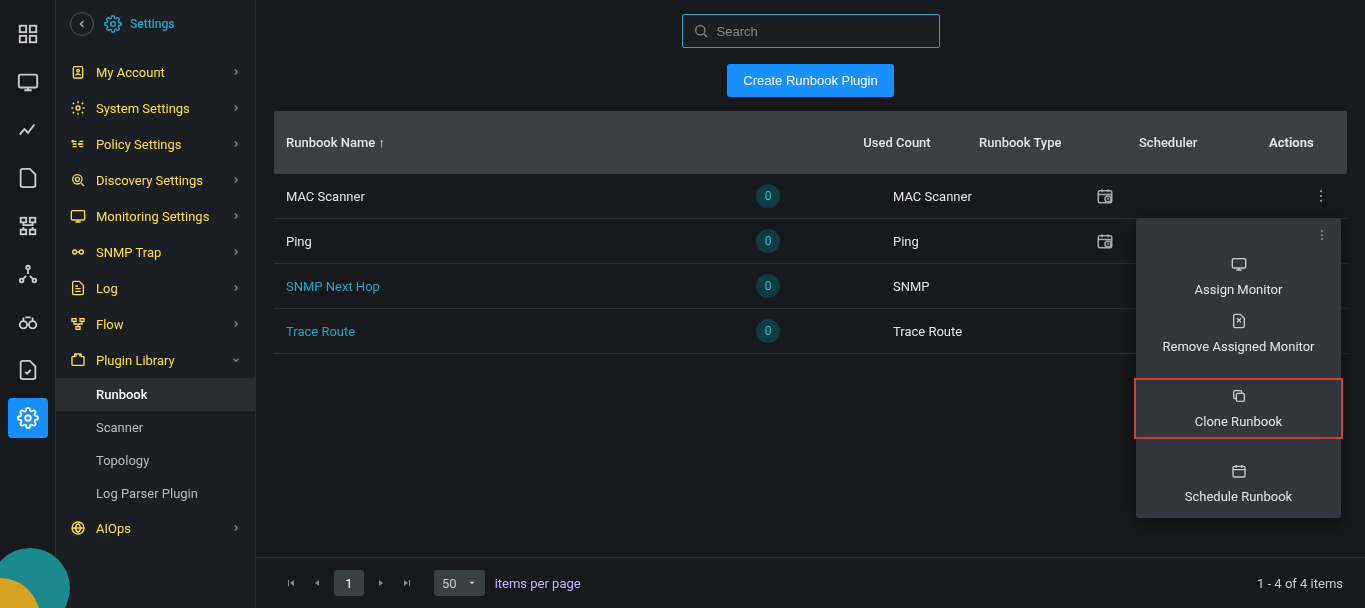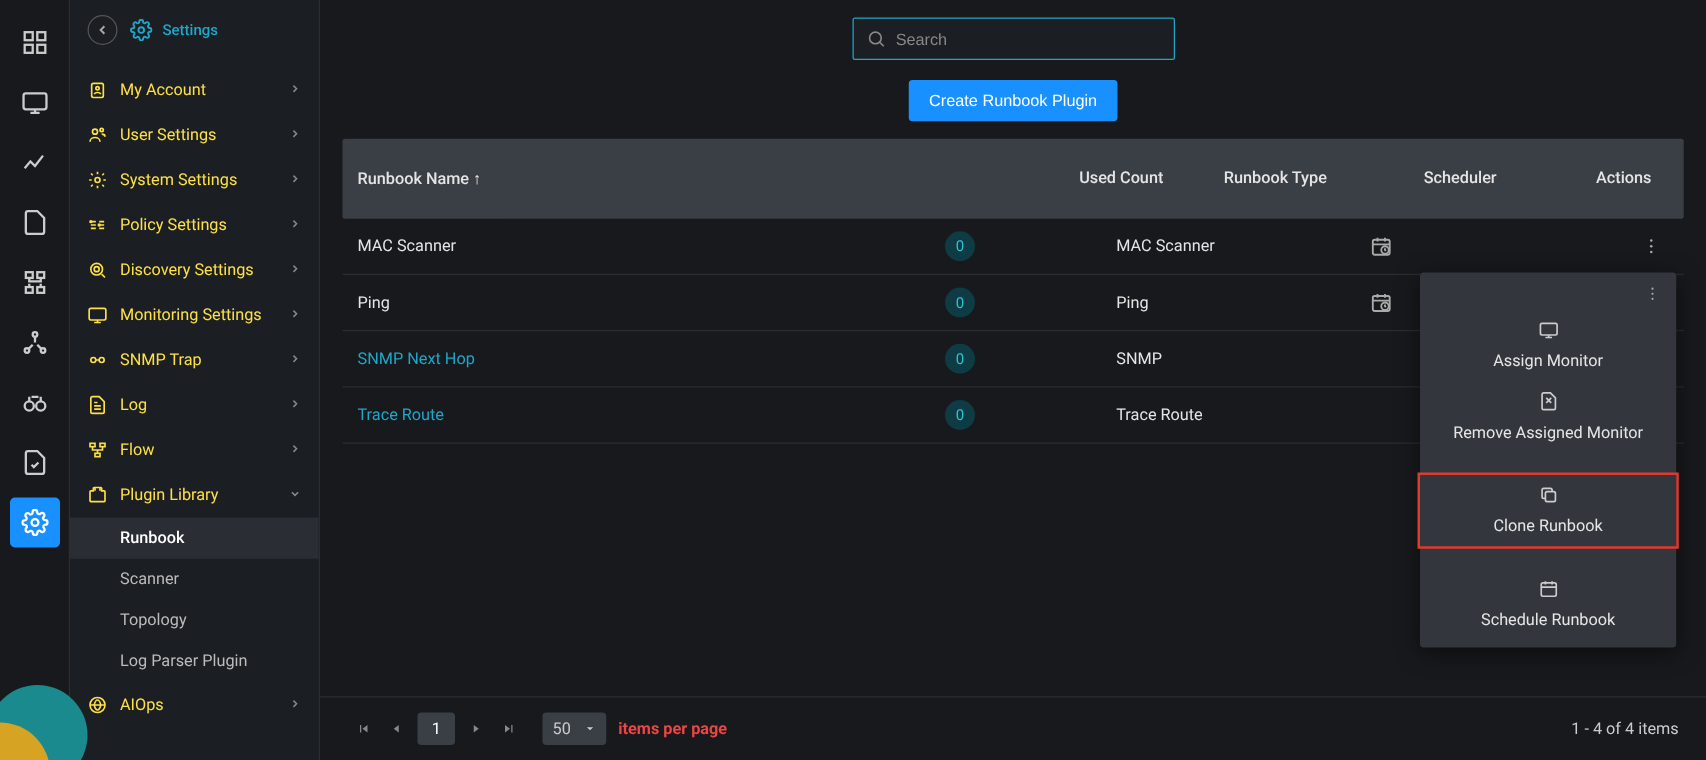--- a/index.html
+++ b/index.html
@@ -167,21 +167,21 @@
   font-size: 13px;
   font-weight: 500;
 }
 .grid-header > div {
   padding: 24px 12px;
 }
 .col-name { flex: 1; }
 .col-count { width: 140px; text-align: center; }
 .col-type { width: 160px; }
 .col-sched { width: 130px; }
-.col-actions { width: 90px; text-align: center; padding-right: 18px !important; }
+.col-actions { width: 90px; text-align: left; padding-right: 18px !important; font-weight: bold; }
 
 .grid-body { }
 .grid-row {
   display: flex;
   align-items: center;
   border-bottom: 1px solid #2a2d33;
   font-size: 13px;
   gap: 43px;
 }
 .grid-row > div { padding: 10px 12px; }
@@ -245,21 +245,21 @@
   align-items: center;
   background: #3a3e45;
   height: 26px;
   border-radius: 3px;
   margin-left: 14px;
   padding: 0 8px;
   cursor: pointer;
   gap: 10px;
 }
 .page-size svg { width: 10px; height: 10px; }
-.ipp { margin-left: 10px; color: #ef4444; font-weight: bold; }
+.ipp { margin-left: 10px; color: #c4b5fd; }
 .pager-status { margin-left: auto; color: #ccc; }
 
 
 .context-menu {
   position: absolute;
   top: 218px;
   right: 24px;
   width: 205px;
   background: #33373d;
   border-radius: 3px;
@@ -405,32 +405,20 @@
     </div>
 
     <div class="sidebar-nav" id="sidebar-nav">
         <div class="nav-item">
           <svg class="nav-icon" viewBox="0 0 24 24" fill="none" stroke="currentColor" stroke-width="2">
             <rect x="5" y="4" width="14" height="17" rx="2"></rect>
             <circle cx="12" cy="10" r="2"></circle>
             <path d="M8 17c1-2 3-2 4-2s3 0 4 2"></path>
           </svg>
           <span>My Account</span>
-          <span class="chev"><svg viewBox="0 0 24 24" fill="none" stroke="currentColor" stroke-width="3">
-              <path d="M9 6l6 6-6 6"></path>
-            </svg></span>
-        </div>
-        <div class="nav-item">
-          <svg class="nav-icon" viewBox="0 0 24 24" fill="none" stroke="currentColor" stroke-width="2">
-            <circle cx="9" cy="8" r="3"></circle>
-            <path d="M3 20c0-3 3-5 6-5s6 2 6 5"></path>
-            <circle cx="17" cy="6" r="2"></circle>
-            <path d="M21 14c0-2-2-3-4-3"></path>
-          </svg>
-          <span>User Settings</span>
           <span class="chev"><svg viewBox="0 0 24 24" fill="none" stroke="currentColor" stroke-width="3">
               <path d="M9 6l6 6-6 6"></path>
             </svg></span>
         </div>
         <div class="nav-item">
           <svg class="nav-icon" viewBox="0 0 24 24" fill="none" stroke="currentColor" stroke-width="2">
             <circle cx="12" cy="12" r="3"></circle>
             <path d="M12 2v3M12 19v3M4.2 4.2l2.1 2.1M17.7 17.7l2.1 2.1M2 12h3M19 12h3M4.2 19.8l2.1-2.1M17.7 6.3l2.1-2.1"></path>
           </svg>
           <span>System Settings</span>

